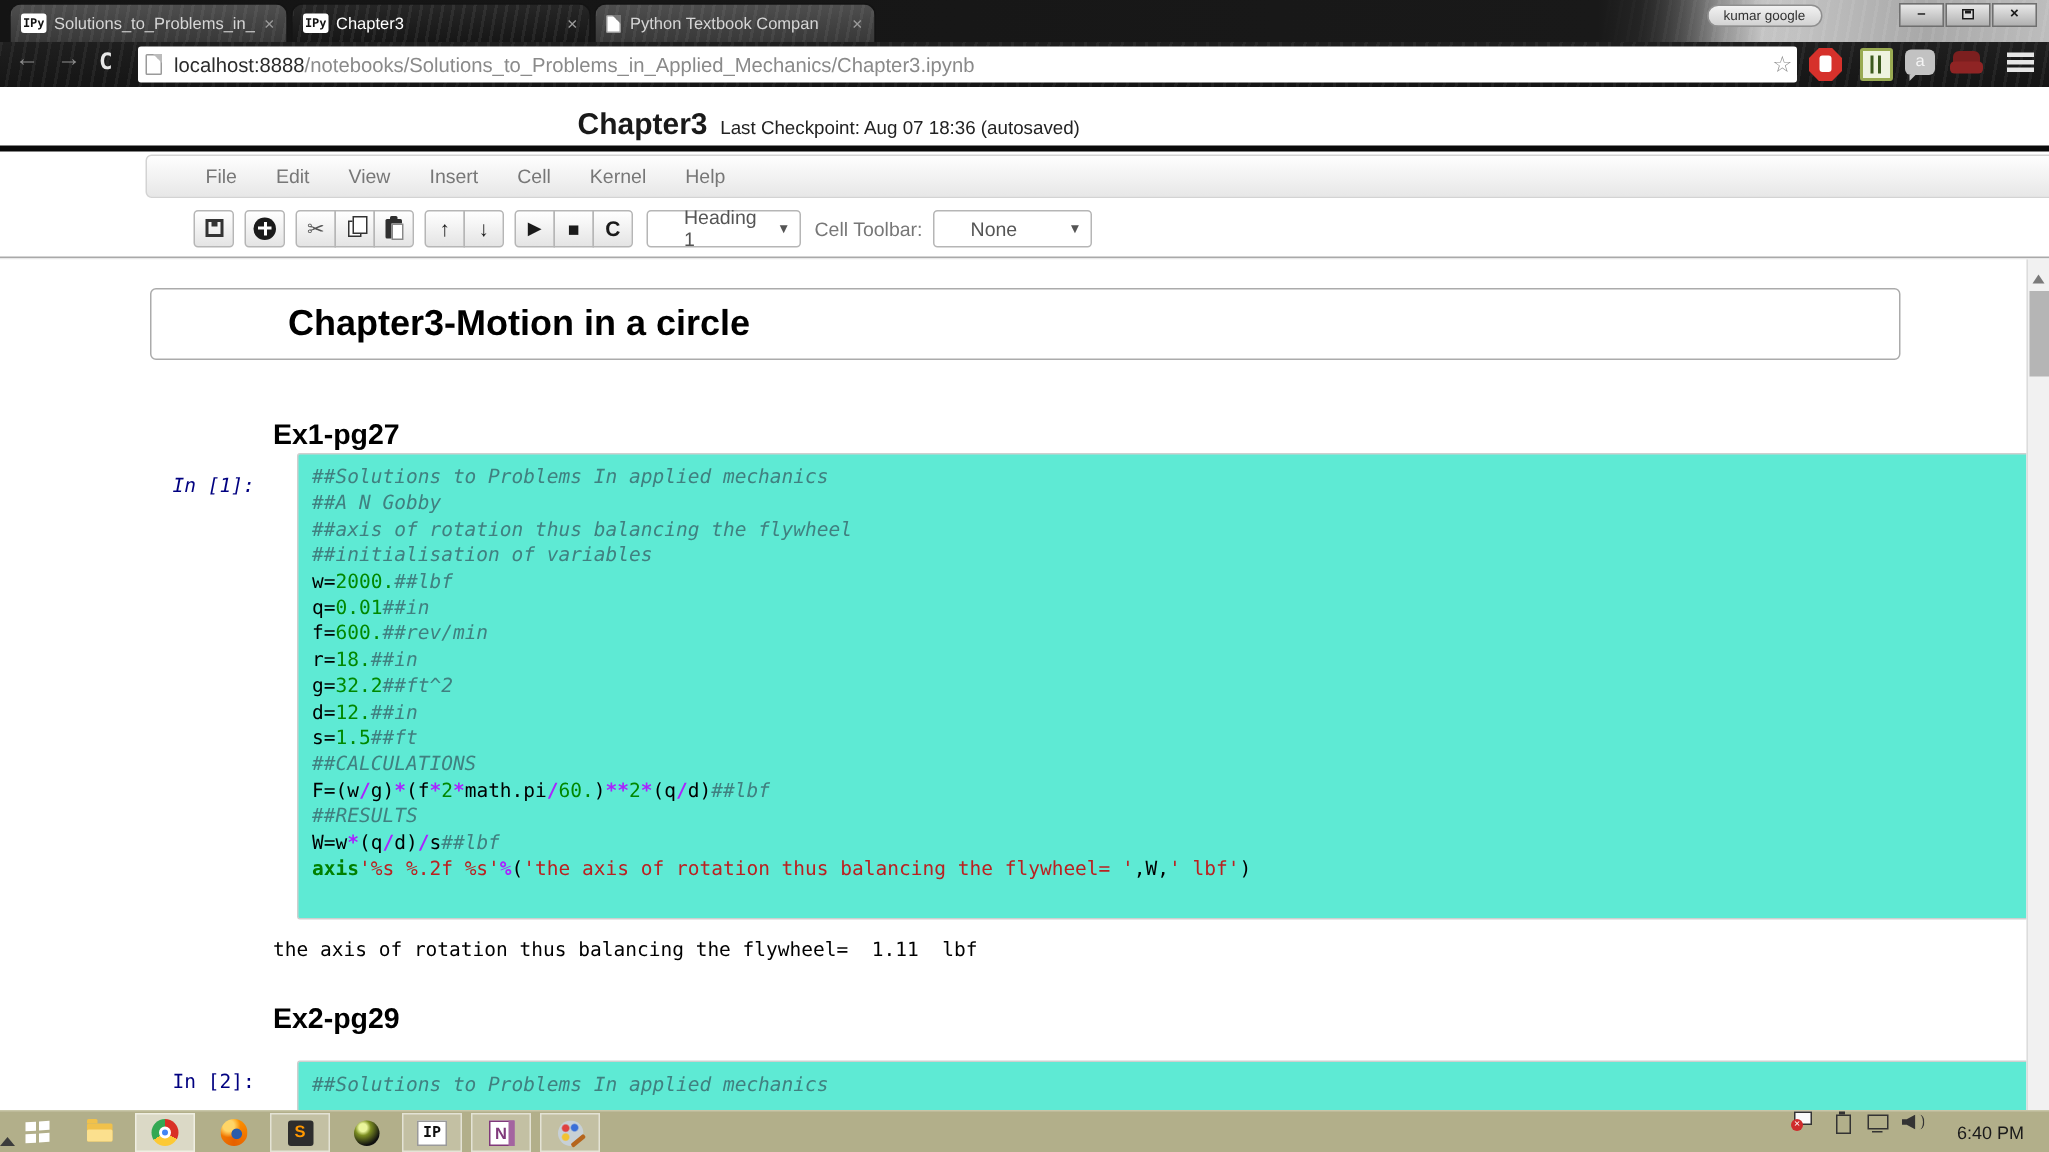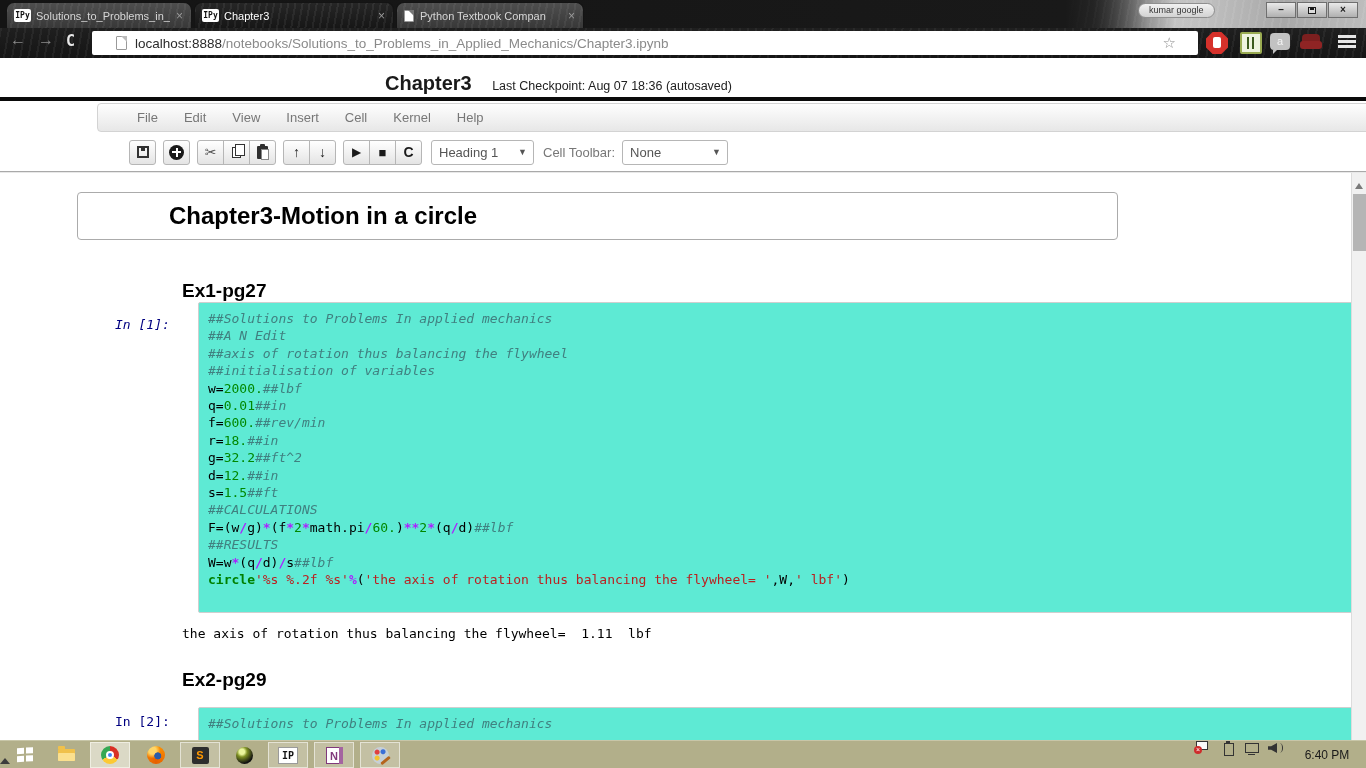--- a/index.html
+++ b/index.html
@@ -36,21 +36,21 @@
   .wb-restore .rbox { display:inline-block; width:8px; height:7px; border:1px solid #1a1a1a; position:relative; top:1px; background:#dcdcdc; }
   .wb-restore .rbox::before { content:""; position:absolute; left:1px; right:1px; top:0; height:2px; background:#1a1a1a; }
 
   
   .navbar { position:absolute; left:0; top:28px; width:1366px; height:30px;
     background: repeating-linear-gradient(100deg, rgba(255,255,255,.05) 0 2px, rgba(0,0,0,0) 2px 8px), linear-gradient(#1f1f1f,#151515); }
   .nav-ic { position:absolute; top:3px; font-size:16px; font-weight:bold; color:#8c8c8c; }
   .ni-back { left:10px; } .ni-fwd { left:38px; }
   .ni-reload { left:66px; color:#e8e8e8; font-size:15px; top:4px; font-family:"DejaVu Sans Mono",monospace; }
   .urlbar { position:absolute; left:92px; top:3px; width:1106px; height:24px; background:#fff; border-radius:2px;
-    display:flex; align-items:center; padding:0 22px; }
+    display:flex; align-items:center; padding:0 3px; }
   .url-pageicon { width:11px; height:14px; border:1px solid #9a9a9a; border-radius:1px; position:relative; margin:0 8px 0 2px; flex:none; background:#fff; }
   .url-pageicon::before { content:""; position:absolute; right:-1px; top:-1px; border:3px solid; border-color:#bbb #bbb transparent transparent; }
   .url-text { font-size:13.5px; color:#8a8a8a; white-space:nowrap; overflow:hidden; flex:1; }
   .url-text .host { color:#2b2b2b; }
   .url-star { color:#8e8e8e; font-size:15px; flex:none; padding-left:6px; }
   .ext { position:absolute; top:4px; width:22px; height:22px; }
   .ext-adblock { left:1206px; background:#d6312b; clip-path:polygon(30% 0,70% 0,100% 30%,100% 70%,70% 100%,30% 100%,0 70%,0 30%); }
   .ext-adblock::before { content:""; position:absolute; left:7px; top:5px; width:8px; height:11px; background:#fff; border-radius:2px; }
   .ext-food { left:1240px; background:#eef3df; border:2px solid #9aab52; border-radius:2px; }
   .ext-food::before { content:""; position:absolute; left:5px; top:3px; width:2px; height:12px; background:#3c5a1e; box-shadow:5px 0 0 #3c5a1e; }
@@ -63,21 +63,21 @@
   .ext-burger::before { content:""; position:absolute; left:2px; top:1px; width:18px; height:3px; background:#e6e6e6; box-shadow:0 5px 0 #e6e6e6, 0 10px 0 #e6e6e6; }
 
   
   .page { position:absolute; left:0; top:58px; width:1366px; height:682px; background:#fff; }
   .nb-logo { position:absolute; left:110px; top:6px; font-family:"DejaVu Sans Mono",monospace; font-size:28px; }
   .nb-logo .lg-ip { color:#000; font-weight:bold; }
   .nb-logo .lg-br { color:#8a8a8a; }
   .nb-logo .lg-nb { color:#4678b2; }
   .nb-titlebox { position:absolute; left:385px; top:14px; }
   .nb-title { font-size:20px; color:#1a1a1a; font-weight:bold; }
-  .nb-chk { font-size:12.5px; color:#222; margin-left:16px; }
+  .nb-chk { font-size:12.5px; color:#222; margin-left:4px; }
   .blackline { position:absolute; left:0; top:39px; width:1366px; height:4px; background:#0a0a0a; }
 
   .menubar { position:absolute; left:97px; top:45px; width:1320px; height:29px; background:linear-gradient(#fefefe,#e7e7e7);
     border:1px solid #d3d3d3; border-radius:4px; display:flex; align-items:center; padding-left:26px; }
   .menu-item { font-size:13px; color:#777; padding:0 13px; line-height:27px; }
   .kernel-ind { position:absolute; right:14px; top:8px; width:11px; height:11px; border:2px solid #6e6e6e; border-radius:50%; }
 
   .toolbar { position:absolute; left:129px; top:81px; height:26px; display:flex; align-items:center; }
   .tgroup { display:flex; margin-right:7px; }
   .tbtn { width:27px; height:25px; background:linear-gradient(#ffffff,#e4e4e4); border:1px solid #b6b6b6;
@@ -96,35 +96,35 @@
   .ti-copy::before { content:""; position:absolute; left:2px; top:-4px; width:8px; height:10px; border:1.5px solid #333; background:#fff; }
   .ti-paste { width:11px; height:13px; background:#2f2f2f; position:relative; border-radius:1px; }
   .ti-paste::before { content:""; position:absolute; left:3px; top:-2px; width:5px; height:3px; background:#2f2f2f; border-radius:1px; }
   .ti-paste::after { content:""; position:absolute; left:4px; top:3px; width:6px; height:9px; background:#fff; border:1px solid #888; }
   .ti-up::before { content:"\2191"; font-weight:bold; font-size:14px; color:#1a1a1a; }
   .ti-down::before { content:"\2193"; font-weight:bold; font-size:14px; color:#1a1a1a; }
   .ti-run::before { content:"\25B6"; font-size:12px; color:#1a1a1a; }
   .ti-stop::before { content:"\25A0"; font-size:13px; color:#1a1a1a; }
   .ti-restart::before { content:"C"; font-weight:bold; font-size:14px; color:#1a1a1a; }
   .tsel { height:25px; background:#fff; border:1px solid #b6b6b6; border-radius:3px; font-size:13px; color:#555;
-    display:flex; align-items:center; padding:0 7px; position:relative; }
+    display:flex; align-items:center; padding:0 24px; position:relative; }
   .tsel .caret { position:absolute; right:6px; font-size:9px; color:#555; }
   .sel-celltype { width:103px; margin-left:2px; }
   .ctb-label { font-size:13px; color:#777; margin:0 7px 0 9px; }
   .sel-ctb { width:106px; }
 
   .hdr-divider { position:absolute; left:0; top:113px; width:1366px; height:1px; background:#a9a9a9; box-shadow:0 1px 0 #e8e8e8; }
 
   
   .scrollarea { position:absolute; left:0; top:115px; width:1351px; height:567px; background:#fff; overflow:hidden; }
   .scrollbar { position:absolute; right:0; top:115px; width:15px; height:567px; background:#f1f1f1; border-left:1px solid #dcdcdc; }
   .sb-up { position:absolute; left:3px; top:6px; width:0; height:0; border:4px solid transparent; border-bottom:6px solid #7a7a7a; }
   .sb-thumb { position:absolute; left:1px; top:21px; width:13px; height:57px; background:#b5b5b5; }
 
-  .hcell-box { position:absolute; left:77px; top:19px; width:1041px; height:48px; border:1px solid #ababab; border-radius:4px; background:#fff; }
+  .hcell-box { position:absolute; left:100px; top:19px; width:1167px; height:48px; border:1px solid #ababab; border-radius:4px; background:#fff; }
   .hcell-box h1 { margin:9px 0 0 91px; font-size:24px; font-weight:bold; color:#000; font-family:"Liberation Sans",sans-serif; }
   .h2cell { position:absolute; left:182px; font-size:19px; font-weight:bold; color:#000; }
   .pos-ex1 { top:107px; }
   .pos-ex2 { top:496px; }
   .cellprompt { position:absolute; left:115px; font-family:"DejaVu Sans Mono",monospace; font-size:13px; color:#000080; }
   .pos-p1 { top:144px;font-style:italic; } .pos-p2 { top:541px; }
   .codebox { position:absolute; left:198px; width:1277px; background:#5eead4; border:1px solid #cfcfcf; border-radius:2px; padding:7px 9px; }
   .pos-c1 { top:129px; height:311px; } .pos-c2 { top:534px; height:130px; }
   .cm-line { font-family:"DejaVu Sans Mono",monospace; font-size:13px; line-height:17.4px; white-space:pre; color:#000; }
   .tk-com { color:#408080; font-style:italic; }
@@ -298,35 +298,35 @@
     <div class="hdr-divider"></div>
 
     <div class="scrollarea" id="cells-mount">
         <div class="hcell-box">
           <h1>Chapter3-Motion in a circle</h1>
         </div>
         <div class="h2cell pos-ex1">Ex1-pg27</div>
         <div class="cellprompt pos-p1">In [1]:</div>
         <div class="codebox pos-c1">
           <div class="cm-line"><span class="tk-com">##Solutions to Problems In applied mechanics</span></div>
-          <div class="cm-line"><span class="tk-com">##A N Edit</span></div>
+          <div class="cm-line"><span class="tk-com">##A N Gobby</span></div>
           <div class="cm-line"><span class="tk-com">##axis of rotation thus balancing the flywheel</span></div>
           <div class="cm-line"><span class="tk-com">##initialisation of variables</span></div>
           <div class="cm-line"><span>w=</span><span class="tk-num">2000.</span><span class="tk-com">##lbf</span></div>
           <div class="cm-line"><span>q=</span><span class="tk-num">0.01</span><span class="tk-com">##in</span></div>
           <div class="cm-line"><span>f=</span><span class="tk-num">600.</span><span class="tk-com">##rev/min</span></div>
           <div class="cm-line"><span>r=</span><span class="tk-num">18.</span><span class="tk-com">##in</span></div>
           <div class="cm-line"><span>g=</span><span class="tk-num">32.2</span><span class="tk-com">##ft^2</span></div>
           <div class="cm-line"><span>d=</span><span class="tk-num">12.</span><span class="tk-com">##in</span></div>
           <div class="cm-line"><span>s=</span><span class="tk-num">1.5</span><span class="tk-com">##ft</span></div>
           <div class="cm-line"><span class="tk-com">##CALCULATIONS</span></div>
           <div class="cm-line"><span>F=(w</span><span class="tk-op">/</span><span>g)</span><span class="tk-op">*</span><span>(f</span><span class="tk-op">*</span><span class="tk-num">2</span><span class="tk-op">*</span><span>math.pi</span><span class="tk-op">/</span><span class="tk-num">60.</span><span>)</span><span class="tk-op">**</span><span class="tk-num">2</span><span class="tk-op">*</span><span>(q</span><span class="tk-op">/</span><span>d)</span><span class="tk-com">##lbf</span></div>
           <div class="cm-line"><span class="tk-com">##RESULTS</span></div>
           <div class="cm-line"><span>W=w</span><span class="tk-op">*</span><span>(q</span><span class="tk-op">/</span><span>d)</span><span class="tk-op">/</span><span>s</span><span class="tk-com">##lbf</span></div>
-          <div class="cm-line"><span class="tk-kw">circle</span><span class="tk-str">'%s %.2f %s'</span><span class="tk-op">%</span><span>(</span><span class="tk-str">'the axis of rotation thus balancing the flywheel= '</span><span>,W,</span><span class="tk-str">' lbf'</span><span>)</span></div>
+          <div class="cm-line"><span class="tk-kw">axis</span><span class="tk-str">'%s %.2f %s'</span><span class="tk-op">%</span><span>(</span><span class="tk-str">'the axis of rotation thus balancing the flywheel= '</span><span>,W,</span><span class="tk-str">' lbf'</span><span>)</span></div>
         </div>
         <div class="celloutput">the axis of rotation thus balancing the flywheel=  1.11  lbf</div>
         <div class="h2cell pos-ex2">Ex2-pg29</div>
         <div class="cellprompt pos-p2">In [2]:</div>
         <div class="codebox pos-c2">
           <div class="cm-line"><span class="tk-com">##Solutions to Problems In applied mechanics</span></div>
         </div>
       </div>
     <div class="scrollbar">
       <span class="sb-up"></span>

